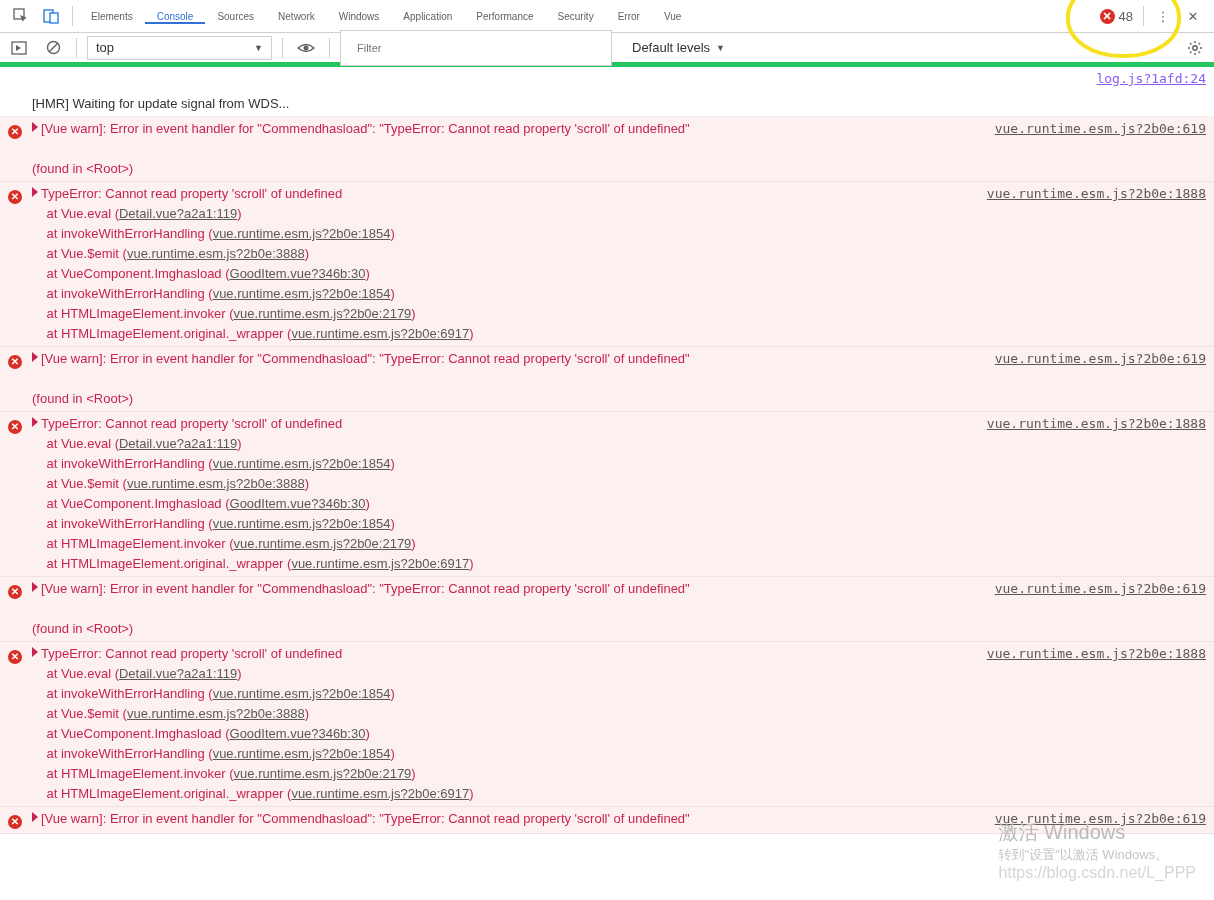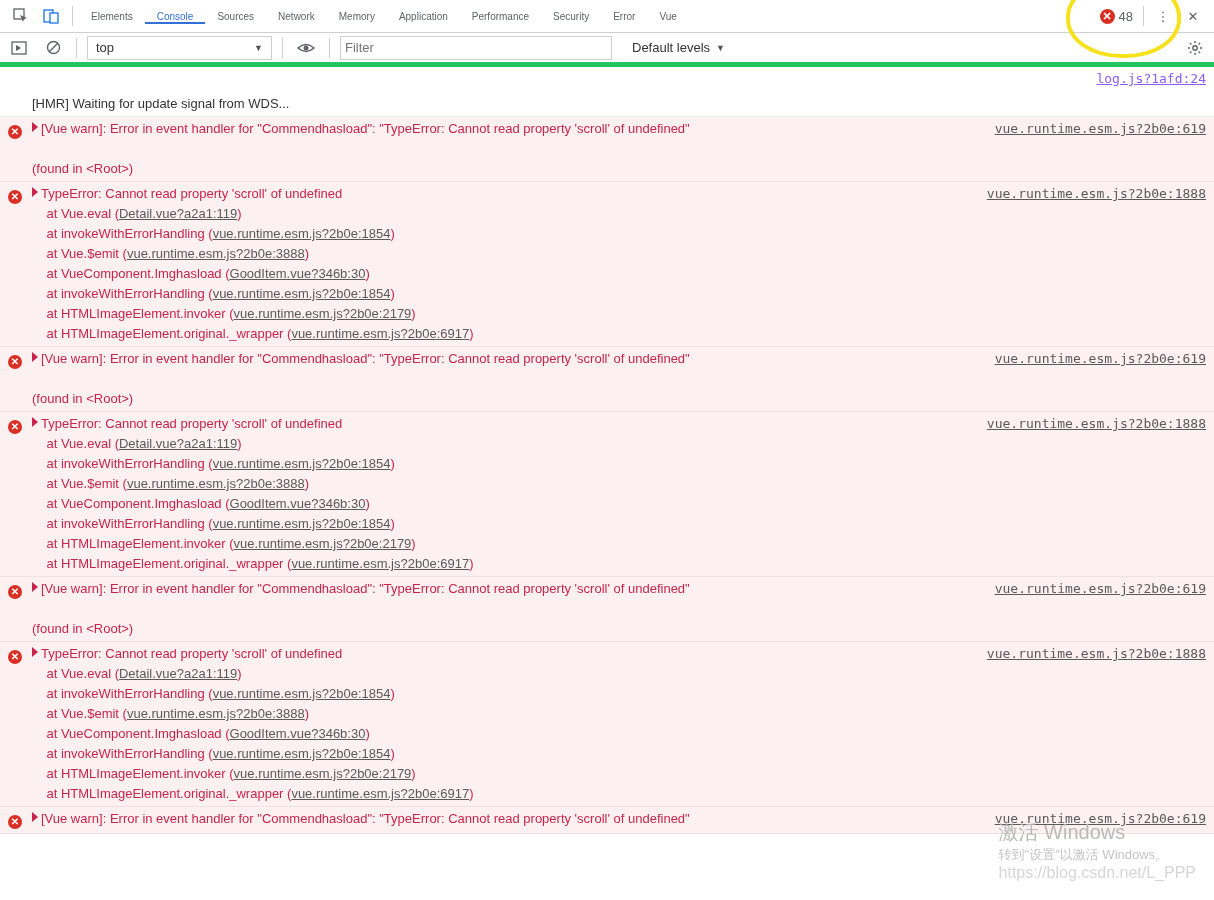--- a/index.html
+++ b/index.html
@@ -14,21 +14,21 @@
 .tabbar .spacer { flex:1; }
 .tabbar .err-count { display:flex; align-items:center; gap:4px; color:#5f6368; padding:0 6px;}
 .errbadge { width:15px; height:15px; border-radius:50%; background:#d93025; color:#fff; font-size:11px; line-height:15px; text-align:center; font-weight:bold;}
 .highlight-circle { position:absolute; top:-22px; right:33px; width:115px; height:80px; border:4px solid #f7e01c; border-radius:48%; pointer-events:none; z-index:5;}
 
 
 .toolbar { height:34px; border-bottom:5px solid #22c55e; display:flex; align-items:center; padding:0 6px; gap:8px;justify-content:space-between;}
 .toolbar .ic { width:26px; height:26px; display:flex; align-items:center; justify-content:center; color:#5f6368;}
 .toolbar .vsep { width:1px; height:20px; background:#d0d0d0; margin:0 2px;}
 .ctx-select { border:1px solid #d0d0d0; height:24px; padding:0 8px; width:185px; display:flex; align-items:center; justify-content:space-between; color:#333; font-size:13px;}
-.filter-input { border:1px solid #d0d0d0; height:24px; padding:0 4px; width:272px; color:#888; font-size:13px; background:#fff;}
+.filter-input { border:1px solid #d0d0d0; height:36px; padding:0 16px; width:272px; color:#888; font-size:11px; background:#fff;}
 .levels { padding:0 12px; display:flex; align-items:center; color:#333; font-size:13px; gap:6px;}
 .toolbar .gear { margin-left:auto; color:#5f6368; width:26px; height:26px; display:flex; align-items:center; justify-content:center;}
 
 
 .console { overflow-y:auto; height:calc(900px - 67px);}
 .row { display:flex; border-bottom:1px solid #f0e2e2; padding:2px 8px 2px 8px; line-height:20px;}
 .row.plain { border-bottom-color:#eee;}
 .row.err  { background:#fdf0f0; color:#c7254e;}
 .row .gut { width:24px; flex-shrink:0; padding-top:2px;}
 .row .msgwrap { flex:1; white-space:pre-wrap;}
@@ -57,21 +57,21 @@
         <path d="M7 7 L14 10 L11 11 L10 14 Z" fill="#5f6368"></path>
       </svg>
     </span>
   <span class="ic">
       <svg width="16" height="16" viewBox="0 0 16 16">
         <rect x="1" y="2" width="9" height="12" fill="none" stroke="#1a73e8" stroke-width="1.3"></rect>
         <rect x="7" y="5" width="8" height="10" fill="#fff" stroke="#1a73e8" stroke-width="1.3"></rect>
       </svg>
     </span>
   <span style="width:1px;height:20px;background:#d0d0d0;margin:0 6px"></span>
-  <div id="tabs-host"><span class="tab">Elements</span><span class="tab active">Console</span><span class="tab">Sources</span><span class="tab">Network</span><span class="tab">Memory</span><span class="tab">Application</span><span class="tab">Performance</span><span class="tab">Security</span><span class="tab">Error</span><span class="tab">Vue</span></div>
+  <div id="tabs-host"><span class="tab">Elements</span><span class="tab active">Console</span><span class="tab">Sources</span><span class="tab">Network</span><span class="tab">Windows</span><span class="tab">Application</span><span class="tab">Performance</span><span class="tab">Security</span><span class="tab">Error</span><span class="tab">Vue</span></div>
   <div class="spacer"></div>
   <div class="err-count">
     <span class="errbadge">✕</span>
     <span>48</span>
   </div>
   <span style="width:1px;height:20px;background:#d0d0d0;margin:0 4px"></span>
   <span class="ic">⋮</span>
   <span class="ic">✕</span>
 </div>
 <div class="highlight-circle"></div>

